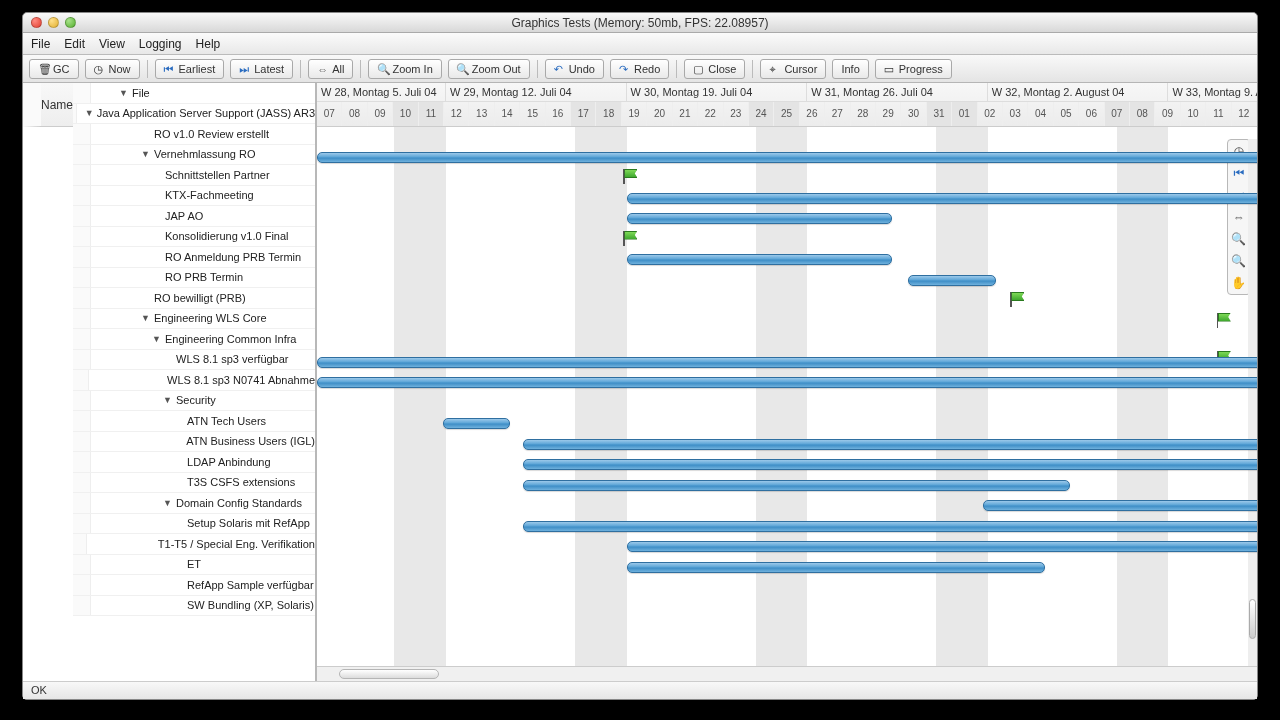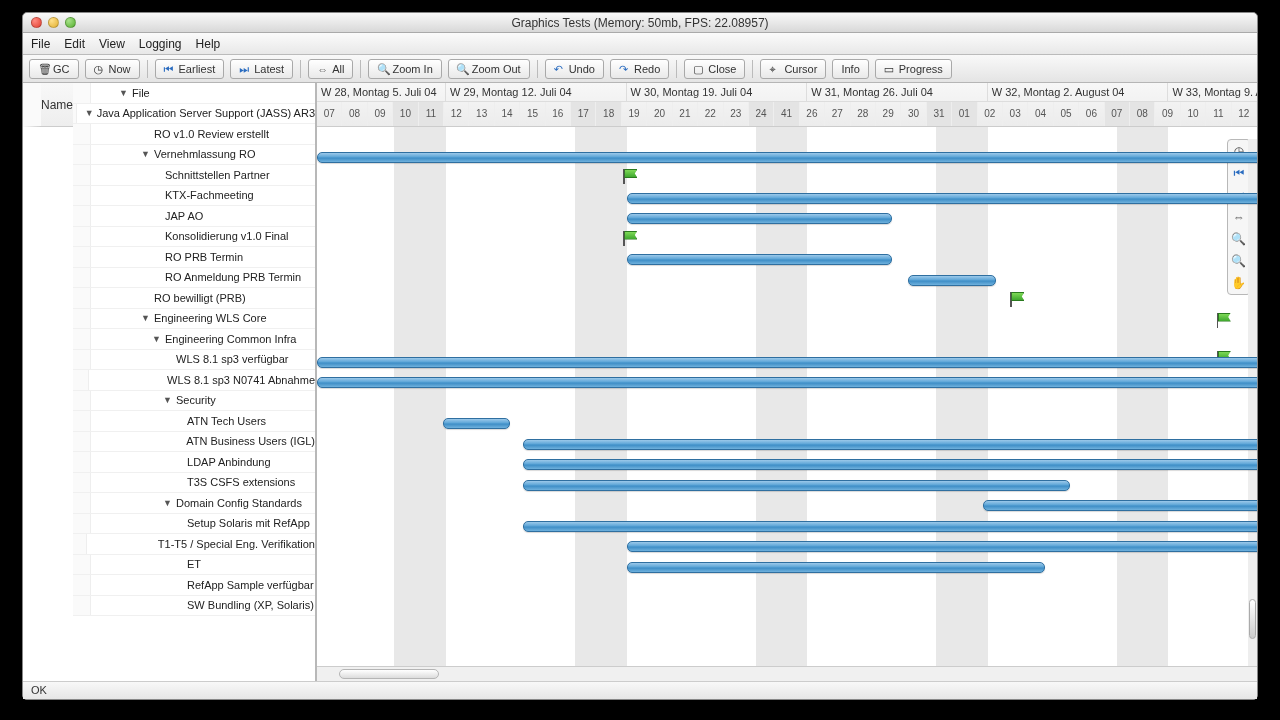--- a/index.html
+++ b/index.html
@@ -183,27 +183,27 @@
             <div class="row">
               <div class="gutter"></div>
               <div style="width: 61px;"></div>
               <div class="arrow"></div>
               <div class="lab">Konsolidierung v1.0 Final</div>
             </div>
             <div class="row">
               <div class="gutter"></div>
               <div style="width: 61px;"></div>
               <div class="arrow"></div>
+              <div class="lab">RO Anmeldung PRB Termin</div>
+            </div>
+            <div class="row">
+              <div class="gutter"></div>
+              <div style="width: 61px;"></div>
+              <div class="arrow"></div>
               <div class="lab">RO PRB Termin</div>
-            </div>
-            <div class="row">
-              <div class="gutter"></div>
-              <div style="width: 61px;"></div>
-              <div class="arrow"></div>
-              <div class="lab">RO Anmeldung PRB Termin</div>
             </div>
             <div class="row">
               <div class="gutter"></div>
               <div style="width: 50px;"></div>
               <div class="arrow"></div>
               <div class="lab">RO bewilligt (PRB)</div>
             </div>
             <div class="row">
               <div class="gutter"></div>
               <div style="width: 50px;"></div>
@@ -321,21 +321,21 @@
               <div class="dy">15</div>
               <div class="dy">16</div>
               <div class="dy sh">17</div>
               <div class="dy sh">18</div>
               <div class="dy">19</div>
               <div class="dy">20</div>
               <div class="dy">21</div>
               <div class="dy">22</div>
               <div class="dy">23</div>
               <div class="dy sh">24</div>
-              <div class="dy sh">41</div>
+              <div class="dy sh">25</div>
               <div class="dy">26</div>
               <div class="dy">27</div>
               <div class="dy">28</div>
               <div class="dy">29</div>
               <div class="dy">30</div>
               <div class="dy sh">31</div>
               <div class="dy sh">01</div>
               <div class="dy">02</div>
               <div class="dy">03</div>
               <div class="dy">04</div>

